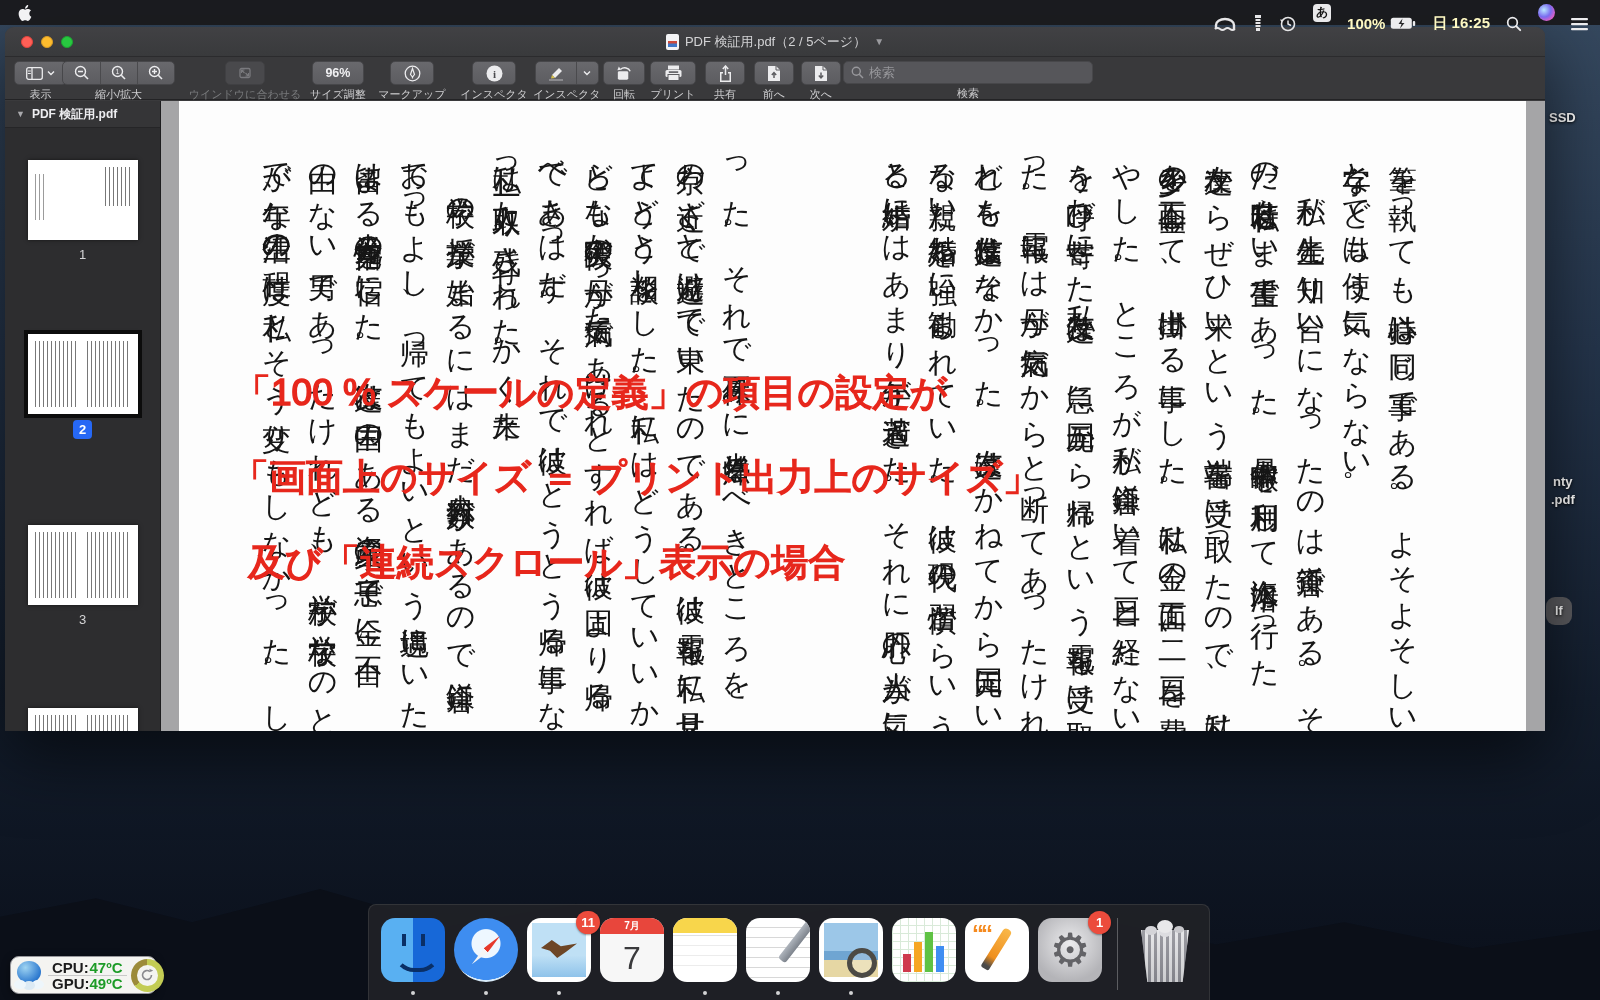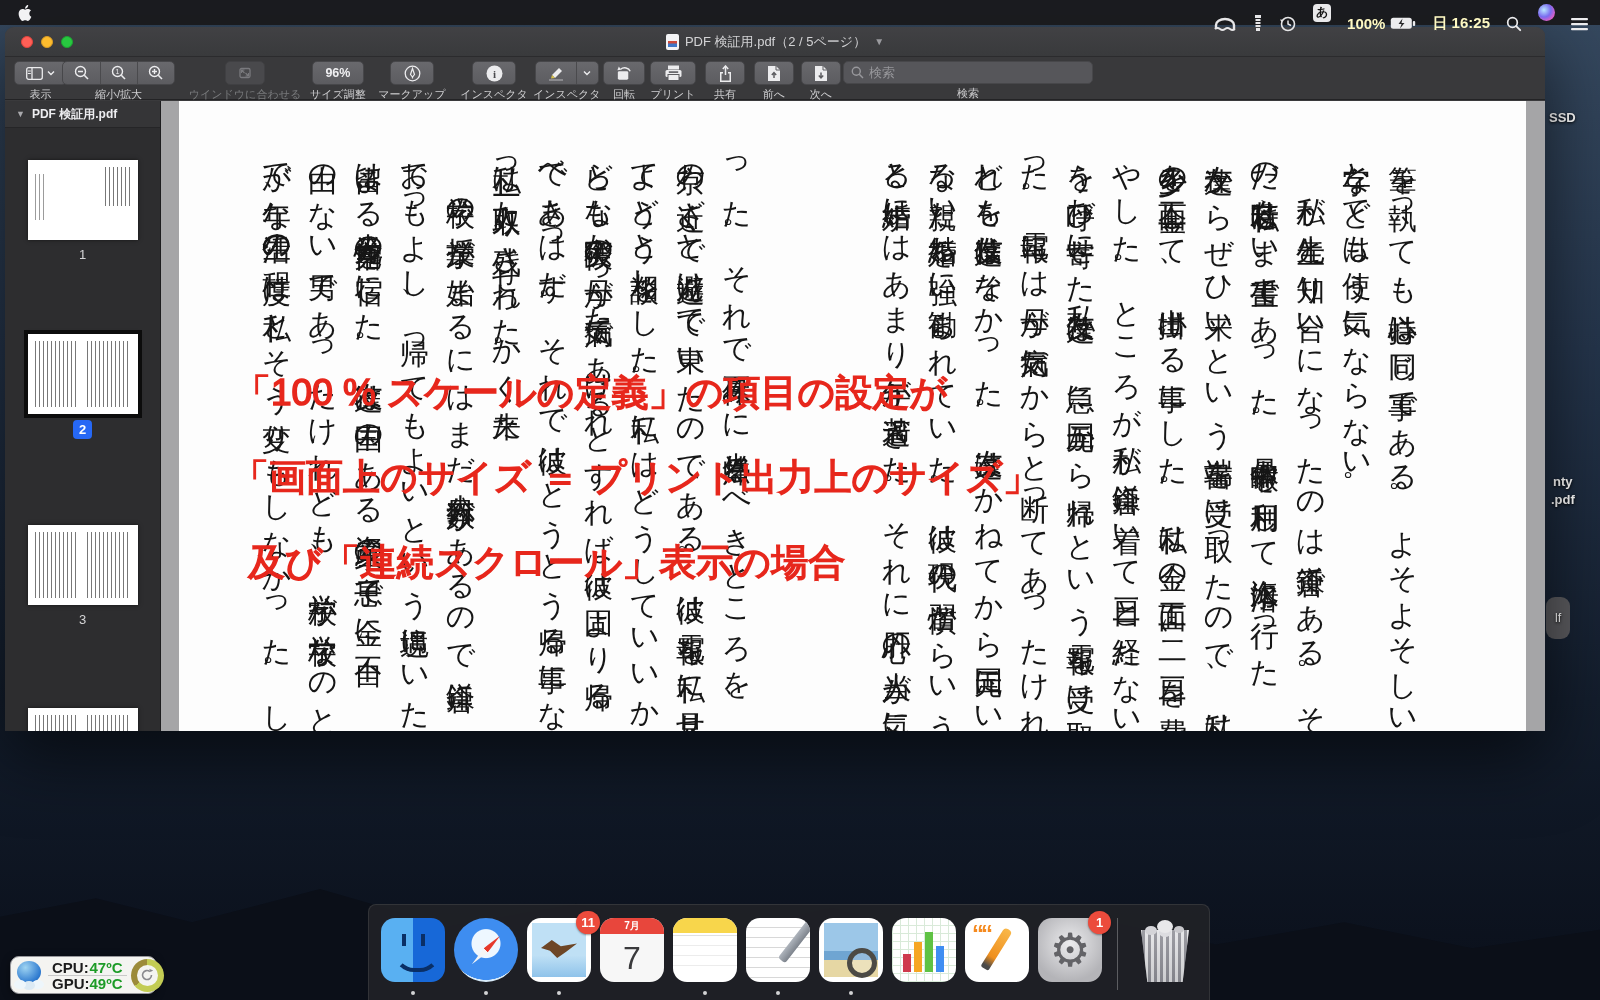--- a/index.html
+++ b/index.html
@@ -152,21 +152,21 @@
   .temps .row{display:flex;justify-content:space-between;padding:0 4px;}
   .temps .row + .row{border-top:1px solid #c9c9c9;}
   .tlab{color:#1c1c1c;font-weight:bold;}
   .tval{color:#1d9b27;font-weight:bold;}
   .gauge{width:33px;height:33px;border-radius:50%;flex:none;position:relative;
     background:conic-gradient(#c3cc54 0 64%,#9c8b3a 64% 100%);}
   .gauge::before{content:"";position:absolute;inset:6px;border-radius:50%;background:#f4f4f1;}
   .gauge svg{position:absolute;inset:0;margin:auto;z-index:2;}
   
   .desklabel{position:absolute;color:#fff;font-size:13px;font-weight:bold;text-shadow:0 1px 3px #000;z-index:5;}
-  #lbl-f3{background:#5c5c60;border-radius:9px;padding:14px 9px;font-weight:normal;font-size:12.5px;}
+  #lbl-f3{background:#5c5c60;border-radius:9px;padding:7px 9px;font-weight:bold;font-size:12.5px;}
 </style>
 </head>
 <body>
 
 <div id="screen">
   <div id="mountains"></div>
 
   <div class="desklabel" style="left:1549px;top:110px;">SSD</div>
   <div class="desklabel" style="left:1553px;top:474px;">nty</div>
   <div class="desklabel" style="left:1551px;top:492px;">.pdf</div>

